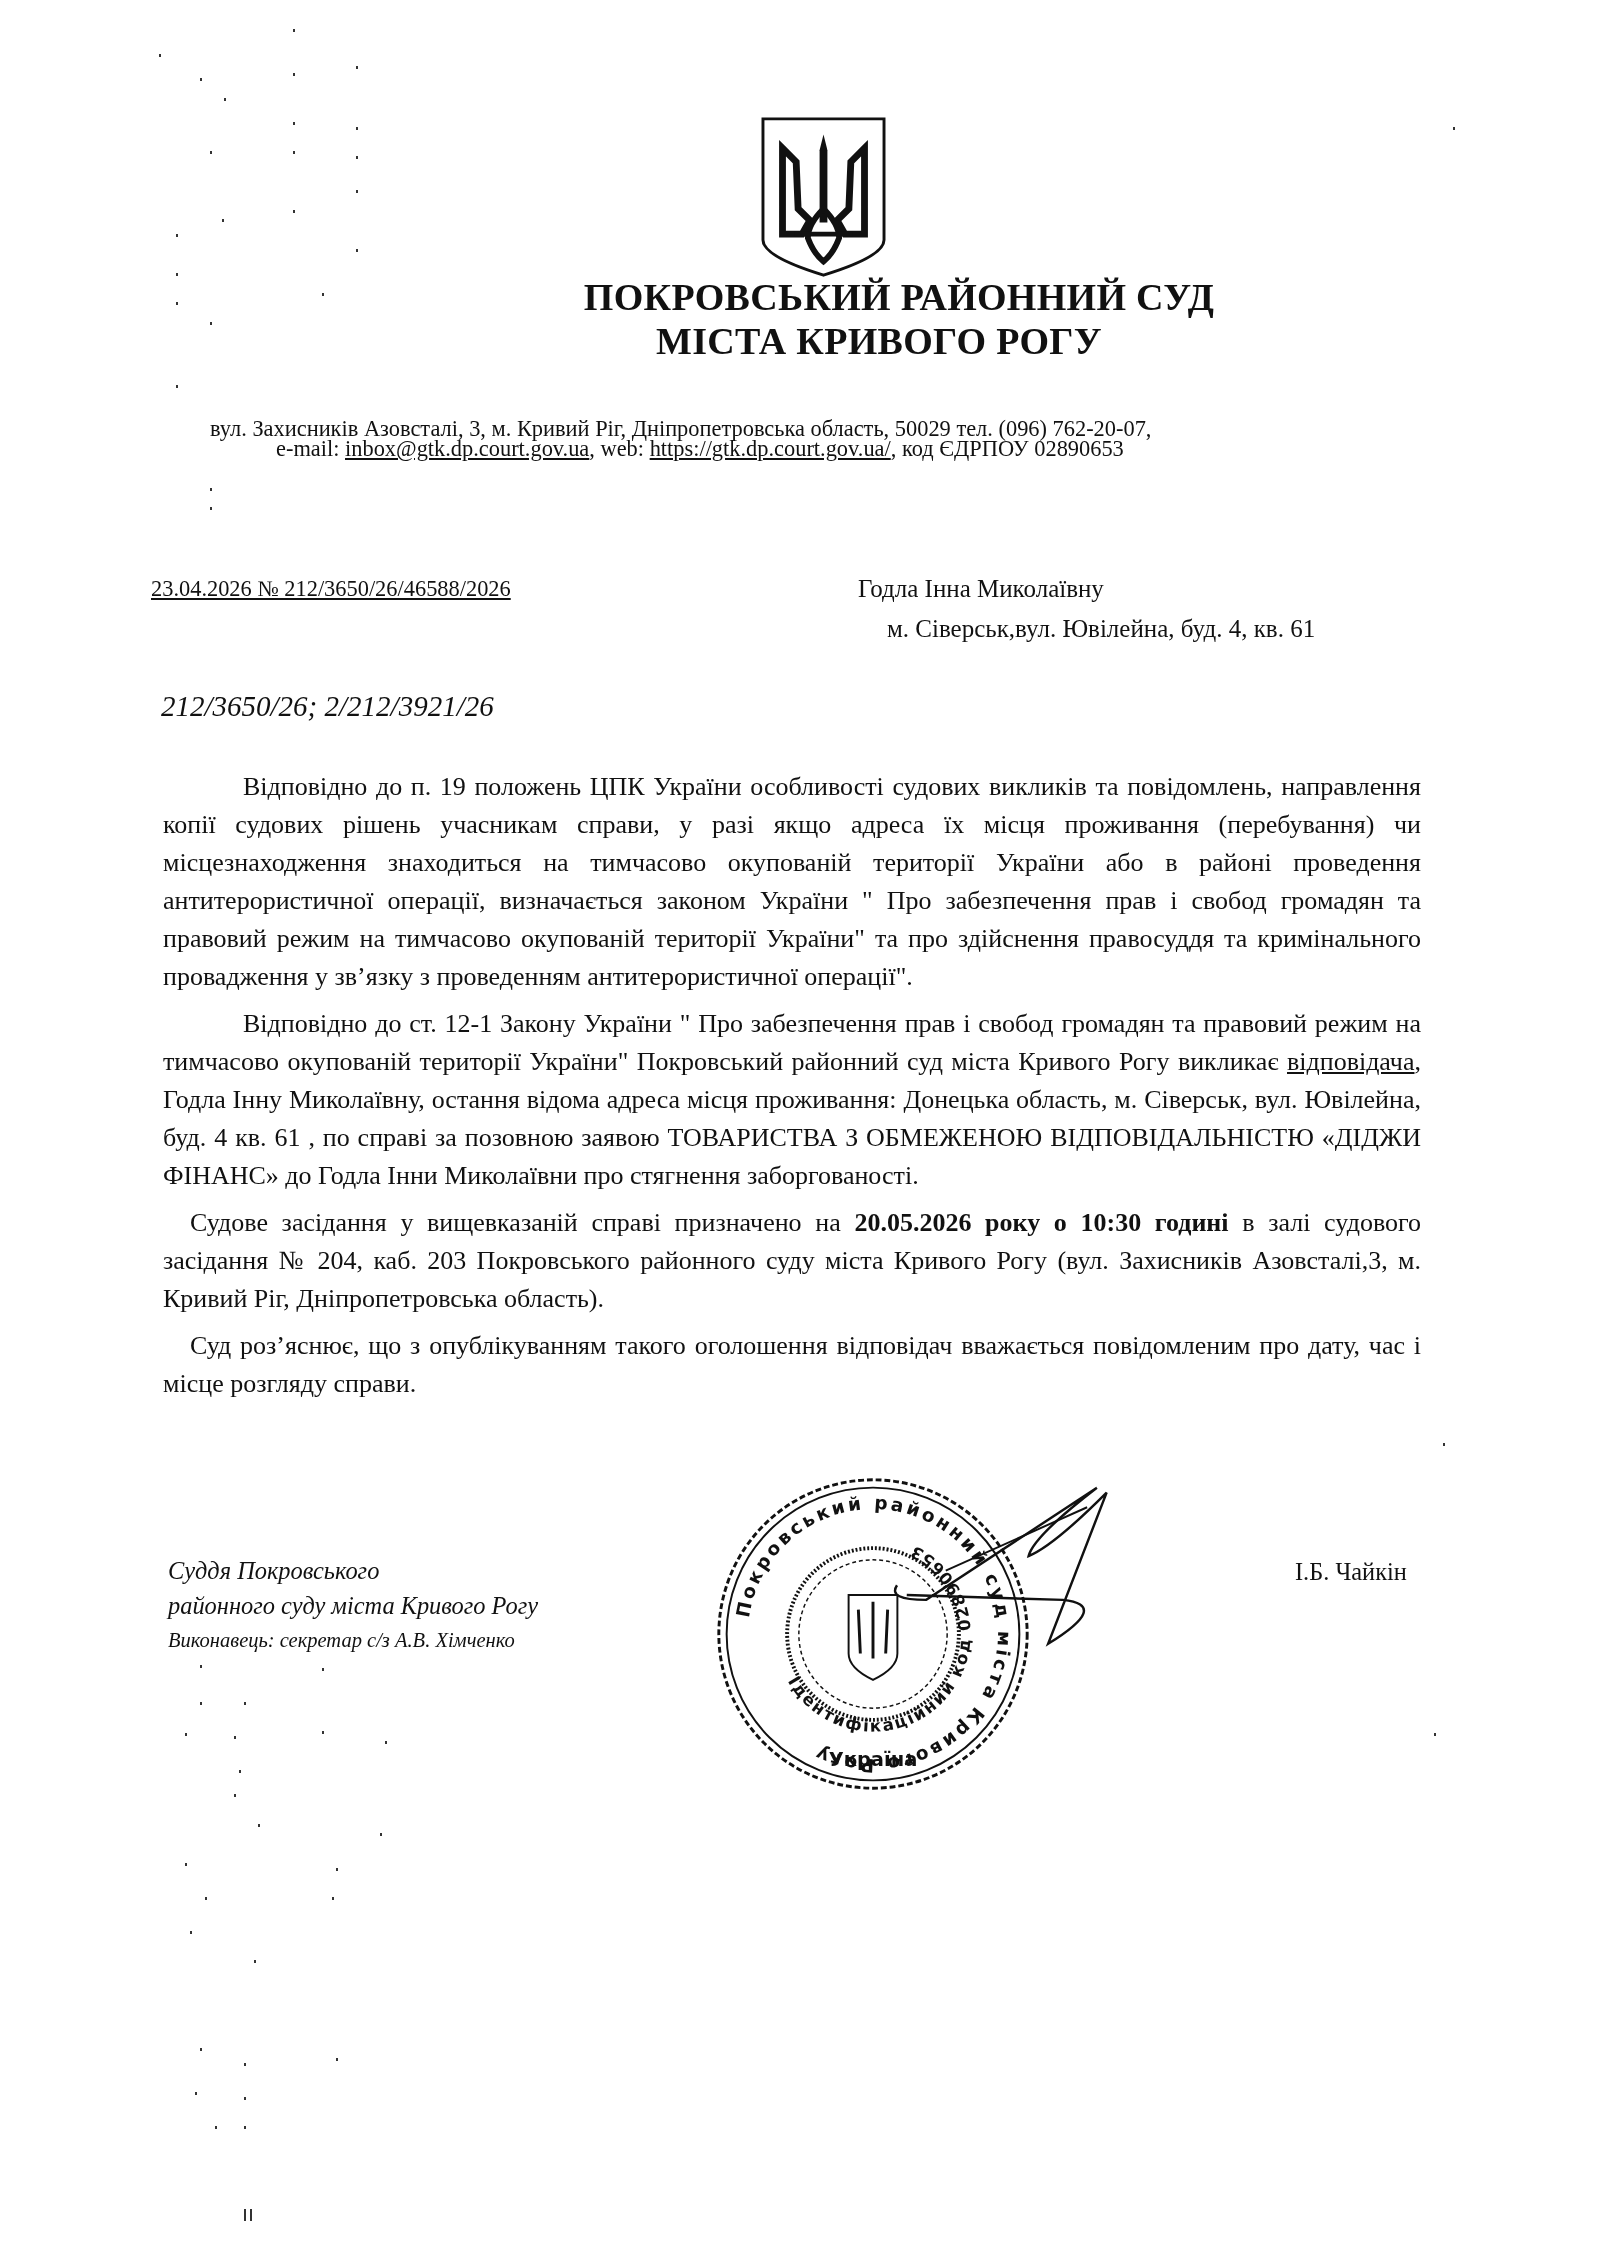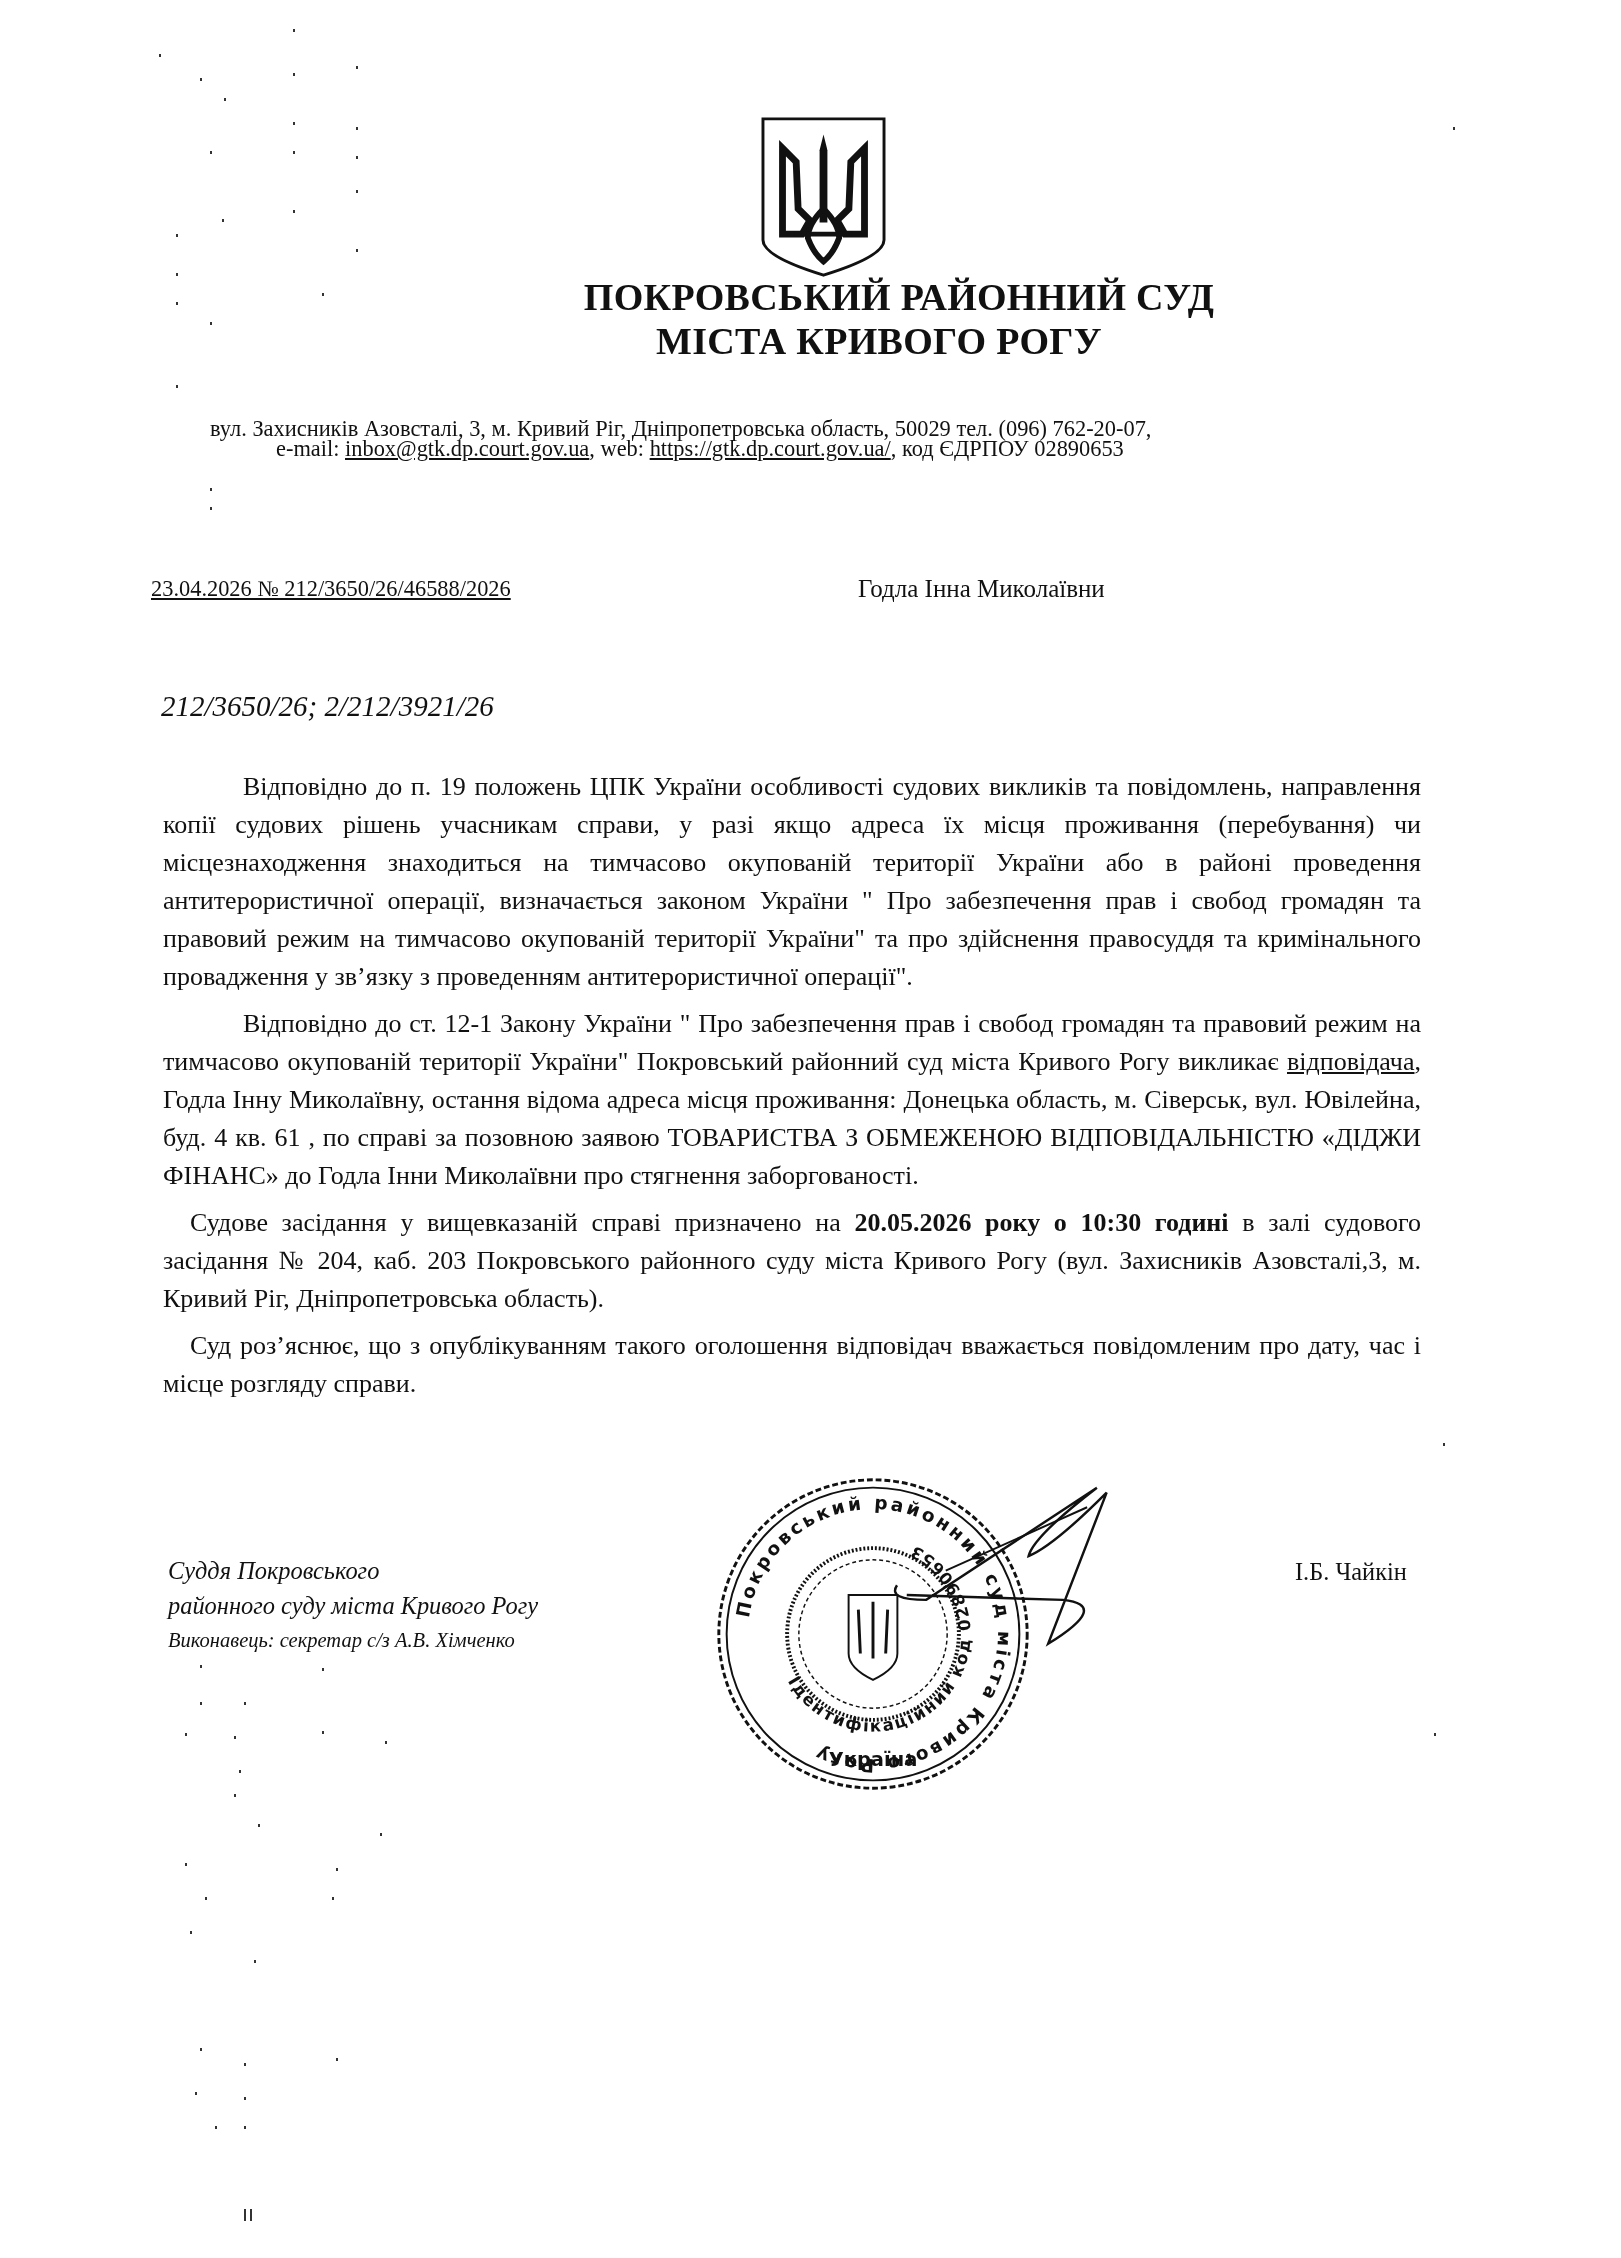--- a/index.html
+++ b/index.html
@@ -104,21 +104,22 @@
 
 <div class="abs contact contact1">вул. Захисників Азовсталі, 3, м. Кривий Ріг,  Дніпропетровська область, 50029 тел. (096) 762-20-07,</div>
 <div class="abs contact contact2">
   <span>e-mail: </span><a class="u" style="color:#111">inbox@gtk.dp.court.gov.ua</a><span>,  web: </span><a class="u" style="color:#111">https://gtk.dp.court.gov.ua/</a><span>, код ЄДРПОУ 02890653</span>
 </div>
 
 <div class="abs meta">23.04.2026 № 212/3650/26/46588/2026</div>
 <div class="abs case-refs">212/3650/26; 2/212/3921/26</div>
 
 <div class="abs addressee">
-  <span style="display:block">Годла Інна Миколаївни</span>
+  <span style="display:block">Годла Інна Миколаївну</span>
+  <span class="indent">м. Сіверськ,вул. Ювілейна, буд. 4, кв. 61</span>
 </div>
 
 <div class="abs body-text">
   <p>Відповідно до п. 19 положень ЦПК України особливості судових викликів та повідомлень, направлення копії судових рішень  учасникам справи, у разі якщо адреса їх місця проживання (перебування) чи місцезнаходження знаходиться на тимчасово окупованій території України або в районі проведення антитерористичної операції, визначається законом України " Про забезпечення прав і свобод громадян та правовий режим на тимчасово окупованій території України" та про здійснення правосуддя та кримінального провадження у зв’язку з проведенням антитерористичної операції".</p>
   <p><span>Відповідно до ст. 12-1 Закону України " Про забезпечення прав і свобод громадян та правовий режим на тимчасово окупованій території України" Покровський районний суд міста Кривого Рогу викликає </span><span class="u">відповідача</span><span>, Годла Інну Миколаївну, остання відома адреса місця проживання: Донецька область, м. Сіверськ, вул. Ювілейна, буд. 4 кв. 61 , по справі за позовною заявою ТОВАРИСТВА З ОБМЕЖЕНОЮ ВІДПОВІДАЛЬНІСТЮ «ДІДЖИ ФІНАНС» до Годла Інни Миколаївни про стягнення заборгованості.</span></p>
   <p class="semi"><span>Судове засідання у вищевказаній справі призначено на </span><span class="b">20.05.2026 року о 10:30 годині</span><span> в залі судового засідання № 204, каб. 203 Покровського районного суду міста Кривого Рогу (вул. Захисників Азовсталі,3, м. Кривий Ріг, Дніпропетровська область).</span></p>
   <p class="semi">Суд роз’яснює, що з опублікуванням такого оголошення відповідач вважається повідомленим про дату, час і місце розгляду справи.</p>
 </div>
 
 <div class="abs sign-left">

